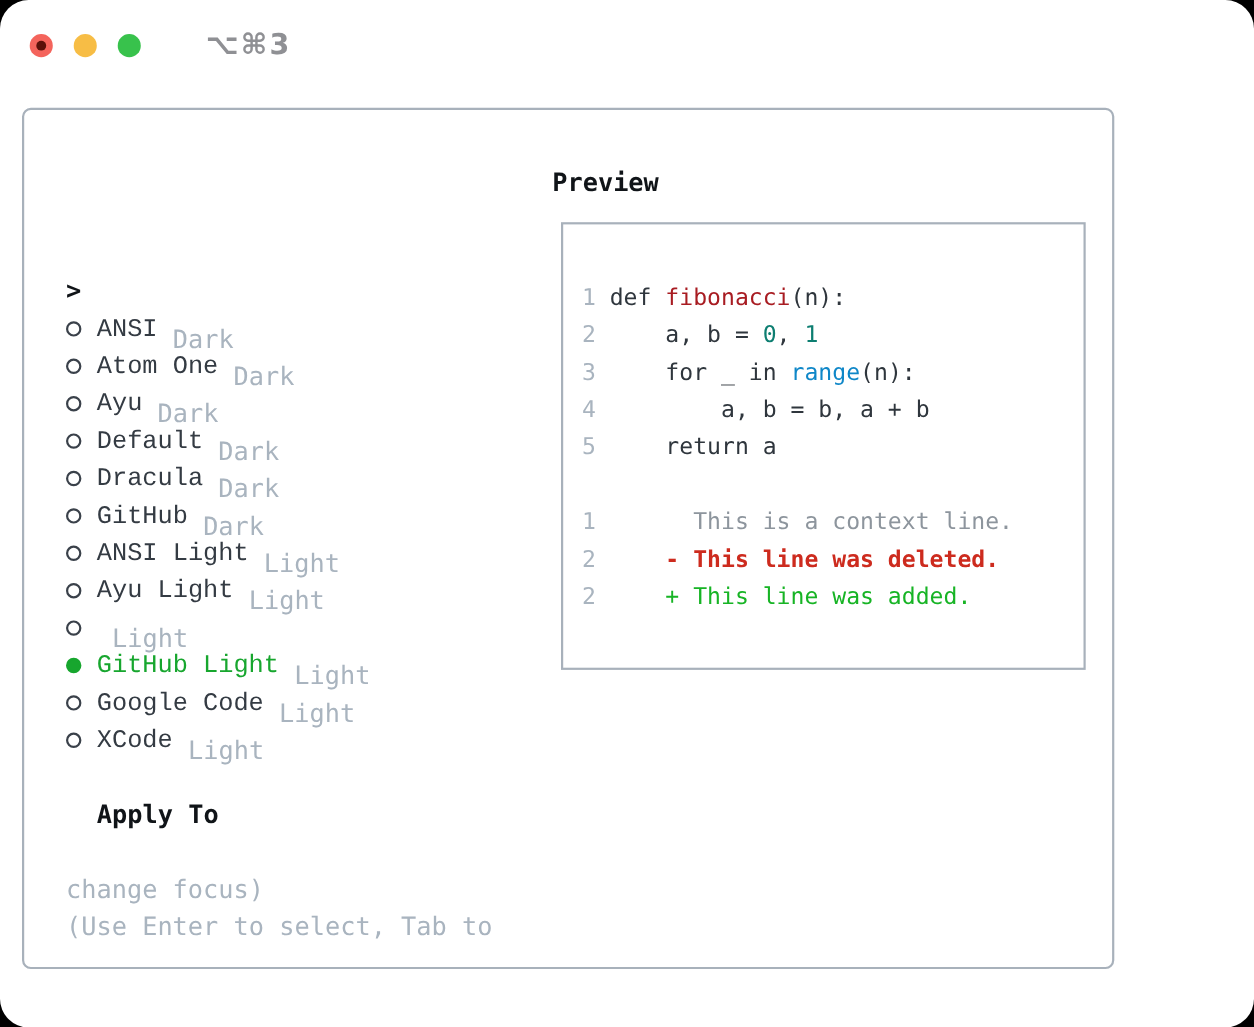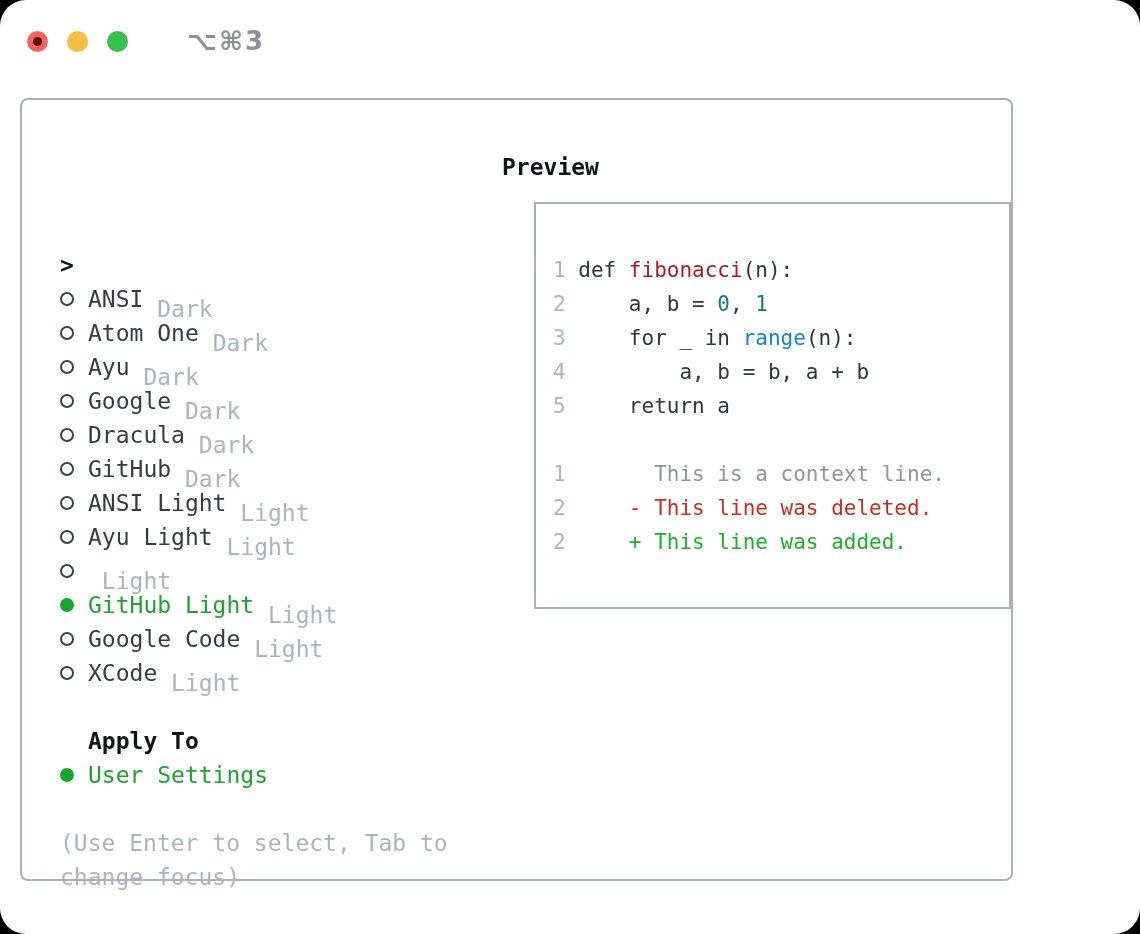--- a/index.html
+++ b/index.html
@@ -30,43 +30,43 @@
     background:#fff; border:2px solid var(--border_gray); border-radius:8px;
   }
   
   .left-col { position:absolute; left:38px; top:148px; font-size:23px; }
   .trow { height:34px; display:flex; align-items:center; white-space:pre; }
   .bullet { flex:0 0 28px; width:28px; display:flex; align-items:center; }
   .radio { width:10px; height:10px; border:2px solid #3a414a; border-radius:50%; }
   .radio.on { background:var(--selected_green); border-color:var(--selected_green); }
   .hdr  { font-weight:bold; color:var(--header_black); }
   .subhdr { color:var(--header_black);font-weight:bold; }
-  .tname   { color:var(--label_dark); }
+  .tname   { color:var(--label_dark);font-family:Liberation Mono, monospace; }
   .tname.sel { color:var(--selected_green); }
   .tsuffix { color:var(--muted);margin-top:20px; }
   .spacer { height:34px; }
   .hint-line { height:34px; line-height:34px; color:var(--muted); white-space:pre; }
   
   .preview-header {
     position:absolute; left:502px; top:148px; height:34px; line-height:34px;
     font-size:23px; font-weight:bold; color:var(--header_black);
   }
   .preview-box {
     position:absolute; left:508px; top:200px; width:473px; height:403px;
-    border:2px solid var(--border_gray); background:#fff;margin-left:24px;
+    border:2px solid var(--border_gray); background:#fff;
   }
   .code { position:absolute; left:17px; top:49px; font-size:21px; line-height:34px; white-space:pre; }
   .pline { min-height:34px; }
   .lineno { display:inline-block; width:2ch; color:var(--lineno); }
   .tok-plain   { color:var(--code_plain); }
   .tok-func    { color:var(--func_red); }
   .tok-builtin { color:var(--builtin_blue); }
   .tok-number  { color:var(--number_teal); }
   .tok-context { color:var(--diff_context); }
-  .tok-deleted { color:var(--diff_deleted); }
+  .tok-deleted { color:var(--diff_deleted);font-weight:bold; }
   .tok-added   { color:var(--diff_added); }
 </style>
 </head>
 <body>
 
 <div class="window">
 
   <div class="titlebar">
     <div class="dot dot-red"></div>
     <div class="dot dot-yellow"></div>
@@ -78,45 +78,44 @@
 
     <div class="left-col">
       <div class="trow">
         <span class="bullet hdr">&gt;</span>
       </div>
 
       <div id="theme-list">
           <div class="trow"><span class="bullet"><span class="radio"></span></span><span class="tname">ANSI</span><span class="tsuffix"> Dark</span></div>
           <div class="trow"><span class="bullet"><span class="radio"></span></span><span class="tname">Atom One</span><span class="tsuffix"> Dark</span></div>
           <div class="trow"><span class="bullet"><span class="radio"></span></span><span class="tname">Ayu</span><span class="tsuffix"> Dark</span></div>
-          <div class="trow"><span class="bullet"><span class="radio"></span></span><span class="tname">Google</span><span class="tsuffix"> Dark</span></div>
+          <div class="trow"><span class="bullet"><span class="radio"></span></span><span class="tname">Default</span><span class="tsuffix"> Dark</span></div>
           <div class="trow"><span class="bullet"><span class="radio"></span></span><span class="tname">Dracula</span><span class="tsuffix"> Dark</span></div>
           <div class="trow"><span class="bullet"><span class="radio"></span></span><span class="tname">GitHub</span><span class="tsuffix"> Dark</span></div>
           <div class="trow"><span class="bullet"><span class="radio"></span></span><span class="tname">ANSI Light</span><span class="tsuffix"> Light</span></div>
           <div class="trow"><span class="bullet"><span class="radio"></span></span><span class="tname">Ayu Light</span><span class="tsuffix"> Light</span></div>
           <div class="trow"><span class="bullet"><span class="radio"></span></span><span class="tsuffix"> Light</span></div>
           <div class="trow"><span class="bullet"><span class="radio on"></span></span><span class="tname sel">GitHub Light</span><span class="tsuffix"> Light</span></div>
           <div class="trow"><span class="bullet"><span class="radio"></span></span><span class="tname">Google Code</span><span class="tsuffix"> Light</span></div>
           <div class="trow"><span class="bullet"><span class="radio"></span></span><span class="tname">XCode</span><span class="tsuffix"> Light</span></div>
         </div>
 
       <div class="spacer"></div>
 
       <div class="trow">
         <span class="bullet"></span><span class="subhdr">Apply To</span>
       </div>
 
       <div id="apply-list">
-          <div class="trow"><span class="bullet"><span class="radio on"></span></span><span class="tname sel">User Settings</span></div>
         </div>
 
       <div class="spacer"></div>
 
+      <div class="hint-line">change focus)</div>
       <div class="hint-line">(Use Enter to select, Tab to</div>
-      <div class="hint-line">change focus)</div>
     </div>
 
     <div class="preview-header" style="left:480px; top:50px;">Preview</div>
 
     <div class="preview-box" style="left:488px; top:102px;">
       <div class="code" id="code"><div class="pline"><span class="lineno">1</span><span class="tok-plain">def </span><span class="tok-func">fibonacci</span><span class="tok-plain">(n):</span></div><div class="pline"><span class="lineno">2</span><span class="tok-plain">    a, b = </span><span class="tok-number">0</span><span class="tok-plain">, </span><span class="tok-number">1</span></div><div class="pline"><span class="lineno">3</span><span class="tok-plain">    for _ in </span><span class="tok-builtin">range</span><span class="tok-plain">(n):</span></div><div class="pline"><span class="lineno">4</span><span class="tok-plain">        a, b = b, a + b</span></div><div class="pline"><span class="lineno">5</span><span class="tok-plain">    return a</span></div><div class="pline"><span class="lineno"></span>&nbsp;</div><div class="pline"><span class="lineno">1</span><span class="tok-context">      This is a context line.</span></div><div class="pline"><span class="lineno">2</span><span class="tok-deleted">    - This line was deleted.</span></div><div class="pline"><span class="lineno">2</span><span class="tok-added">    + This line was added.</span></div></div>
     </div>
 
   </div>
 </div>

